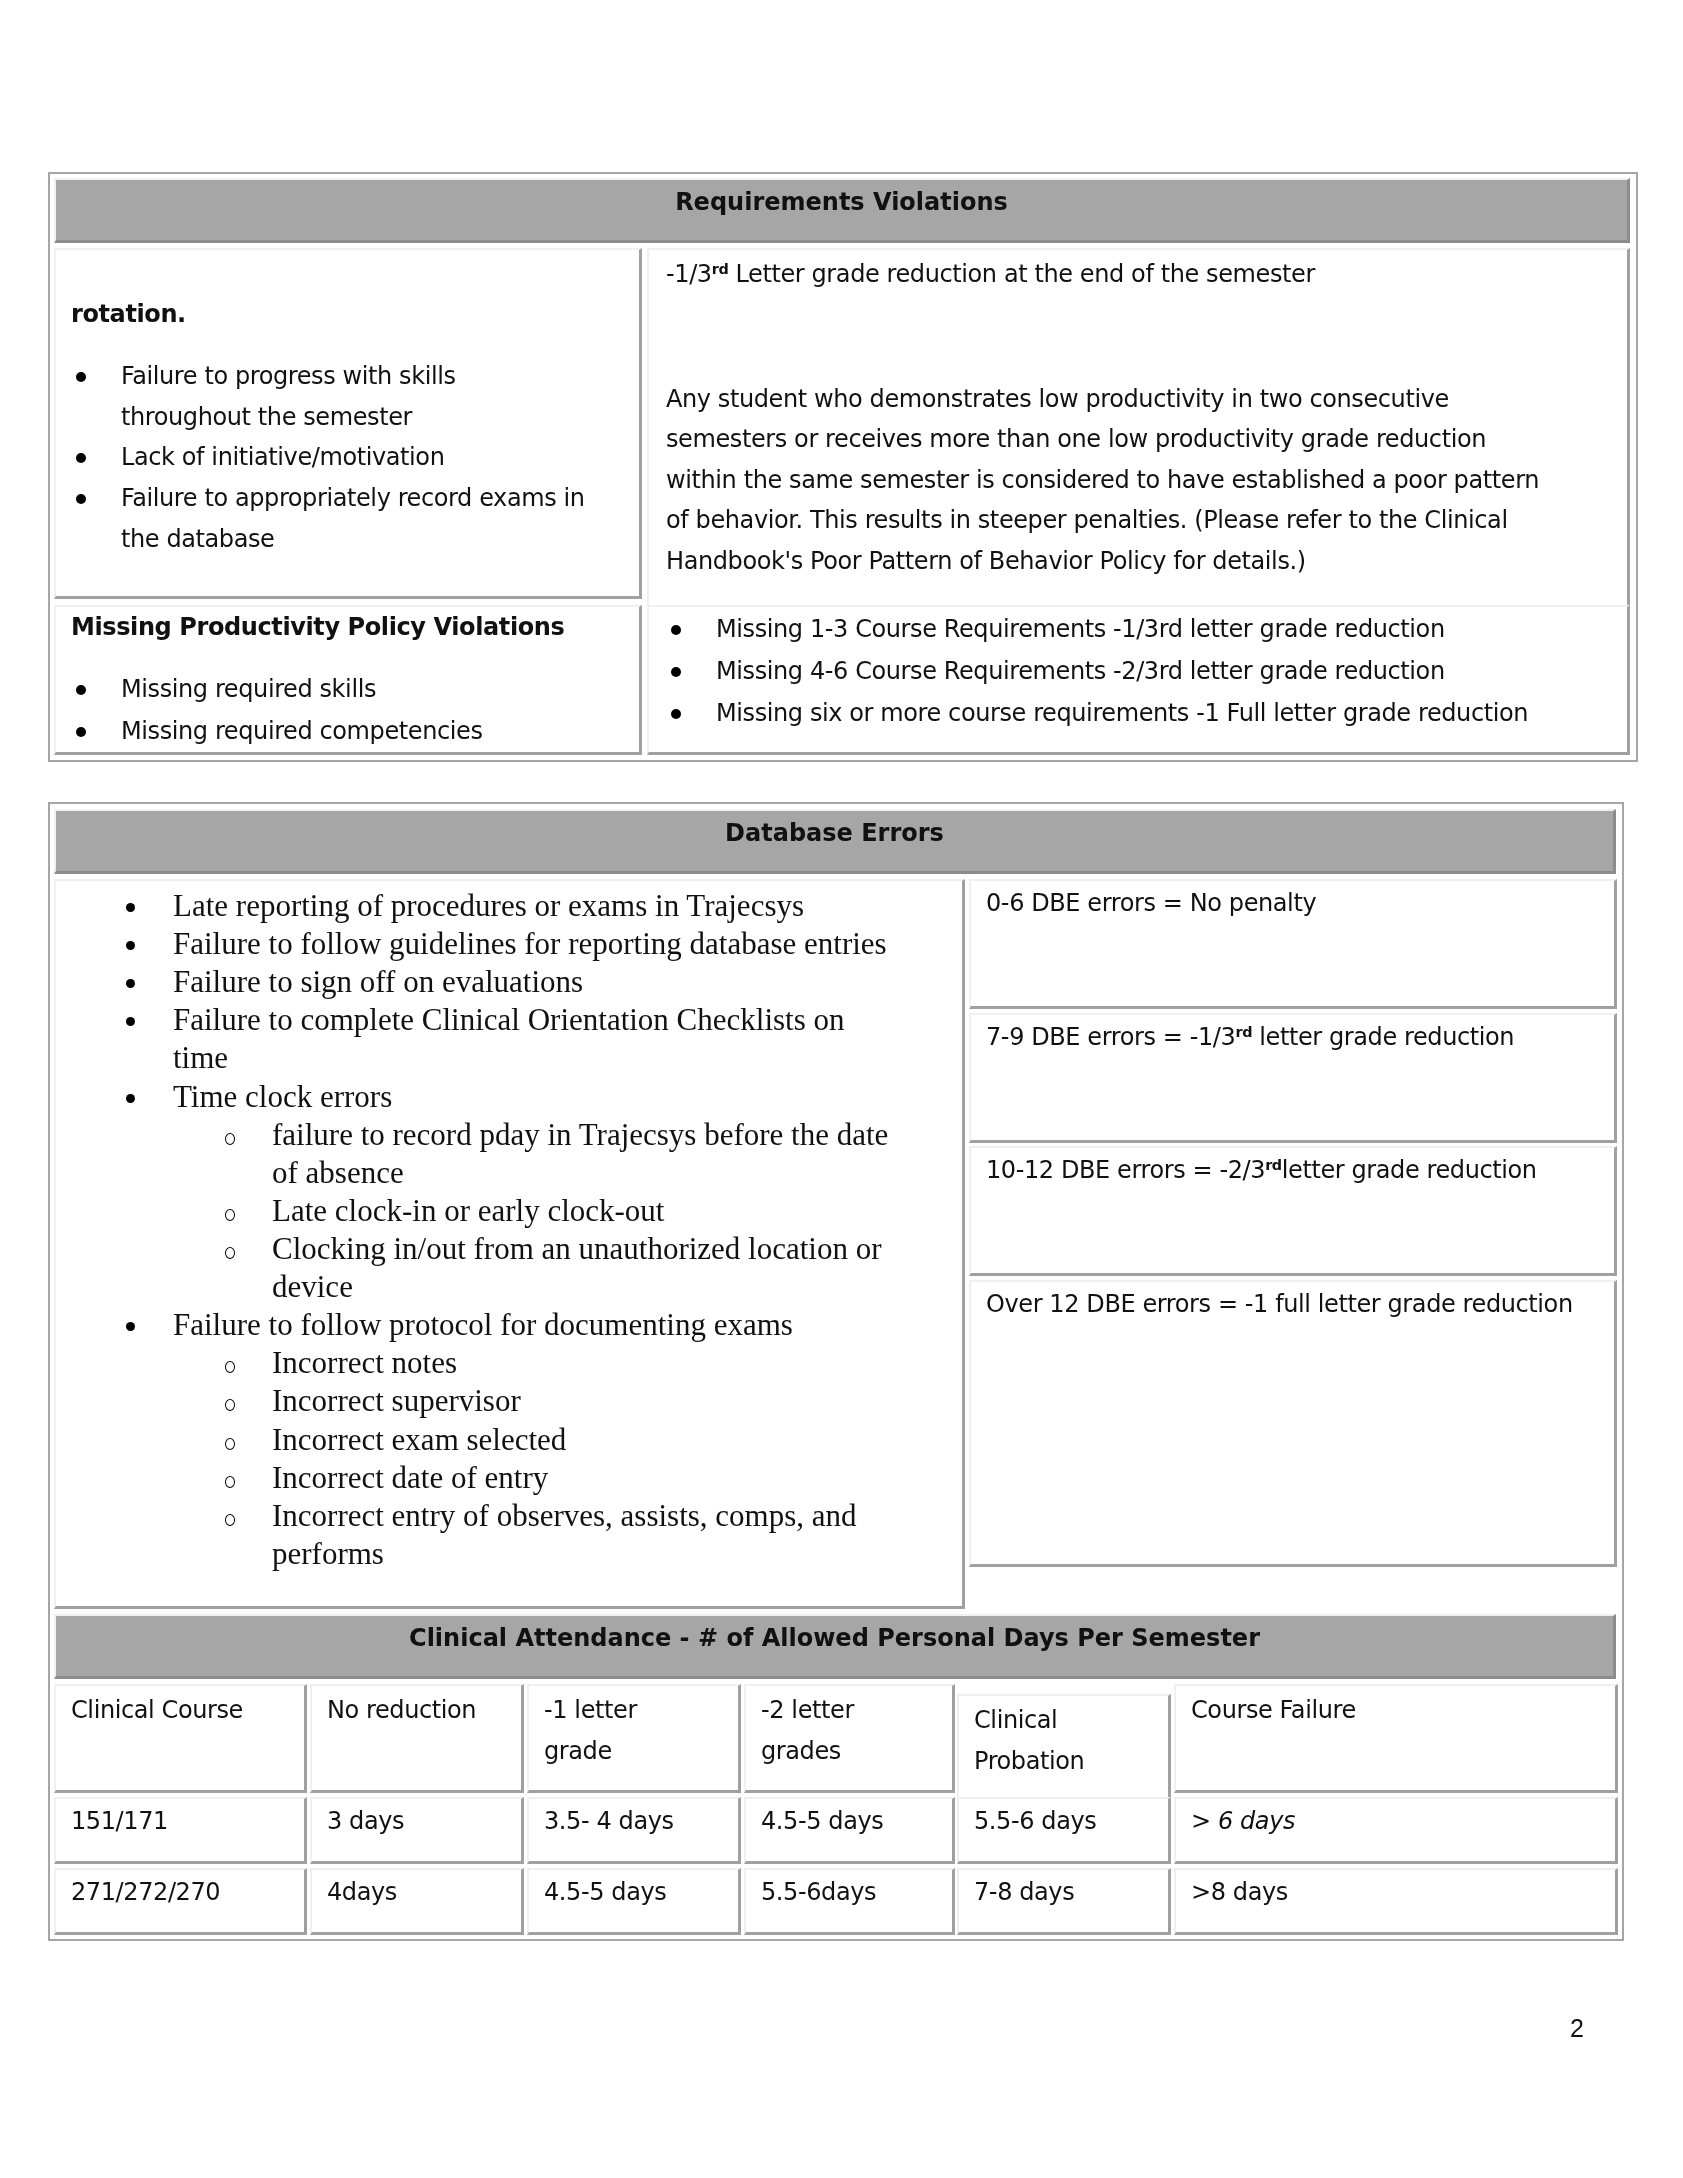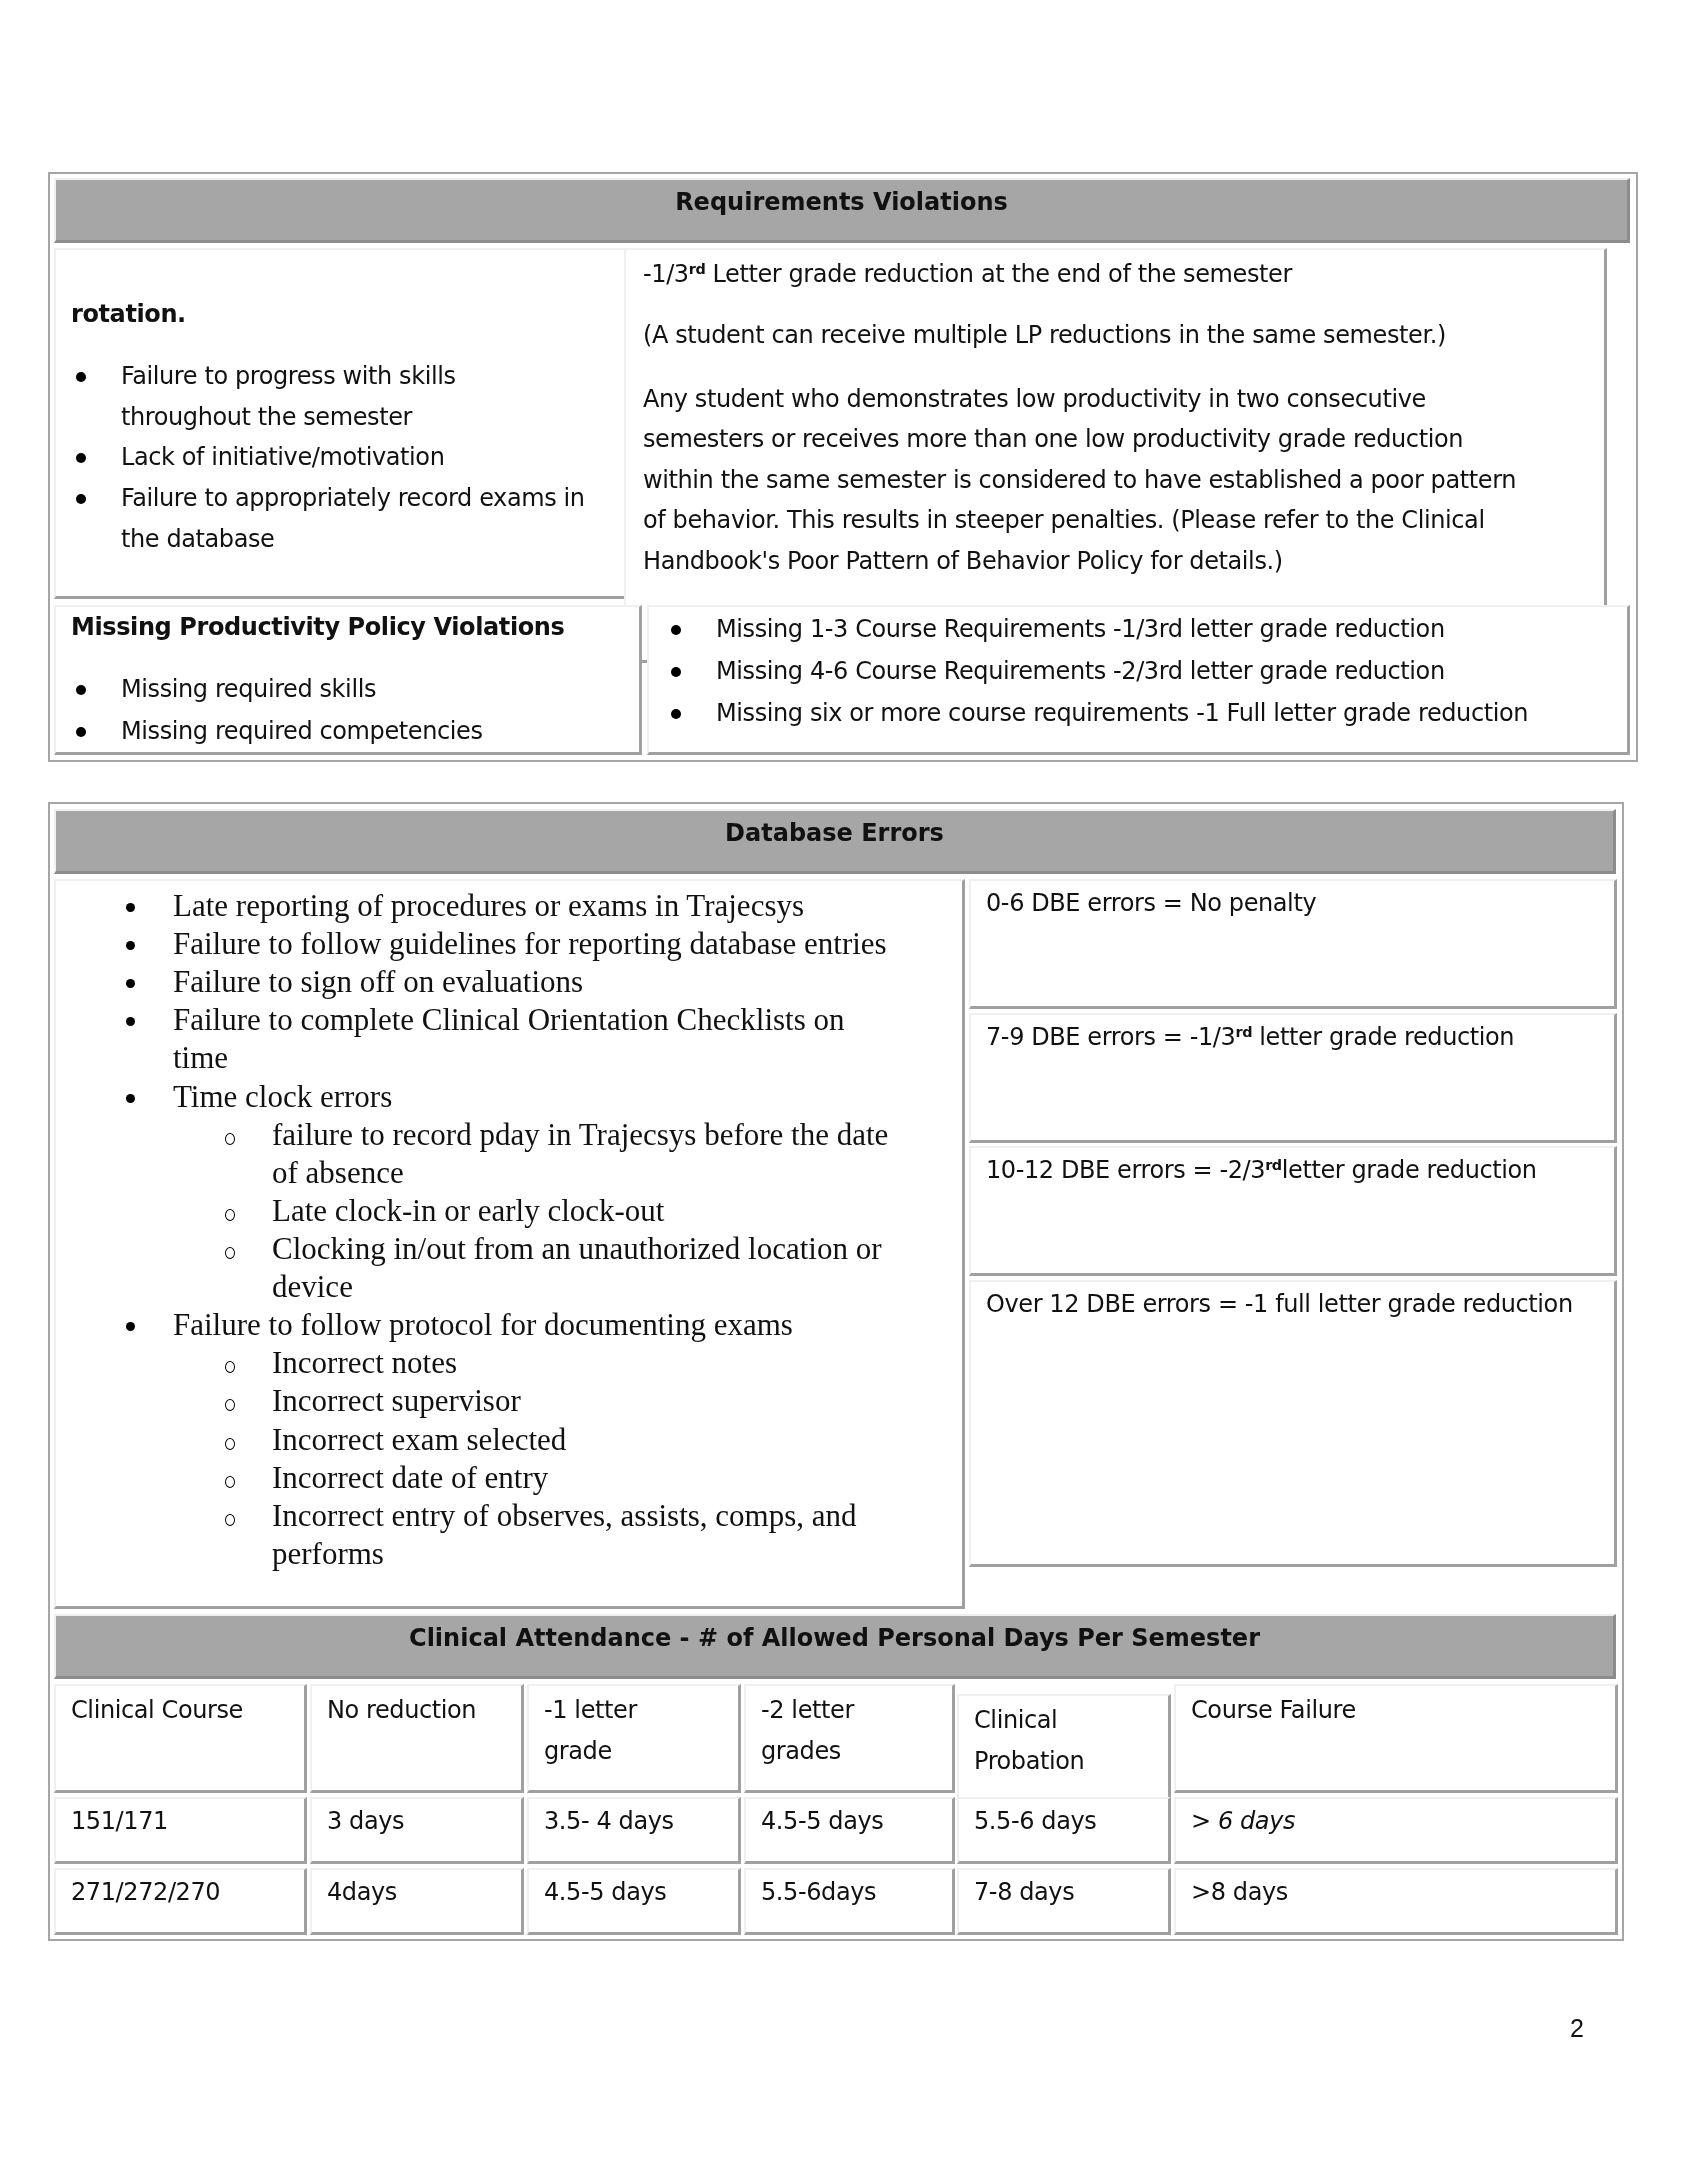--- a/index.html
+++ b/index.html
@@ -52,25 +52,24 @@
       <div class="p" style="left:50px; top:0;">Lack of initiative/motivation</div>
     </li>
     <li style="height:81px;">
       <span class="dot disc" style="left:5px; top:16px;"></span>
       <div class="p" style="left:50px; top:0;">Failure to appropriately record exams in</div>
       <div class="p" style="left:50px; top:41px;">the database</div>
     </li>
   </ul>
 </div>
 
-<div class="cell sans" style="left:624px; top:248px; width:983px; height:415px;padding-left:8px;">
+<div class="cell sans" style="left:647px; top:248px; width:983px; height:415px;padding-left:8px;">
   <div class="p" style="left:17px; top:4px;">
     <span>-1/3</span><sup>rd</sup><span> Letter grade reduction at the end of the semester</span>
   </div>
-  <div class="p" style="left:17px; top:65px;">(A student can receive multiple LP reductions in the same semester.)</div>
   <div>
     <div class="p" style="left:17px; top:129px;">Any student who demonstrates low productivity in two consecutive</div>
     <div class="p" style="left:17px; top:169px;">semesters or receives more than one low productivity grade reduction</div>
     <div class="p" style="left:17px; top:210px;">within the same semester is considered to have established a poor pattern</div>
     <div class="p" style="left:17px; top:250px;">of behavior. This results in steeper penalties. (Please refer to the Clinical</div>
     <div class="p" style="left:17px; top:291px;">Handbook's Poor Pattern of Behavior Policy for details.)</div>
   </div>
 </div>
 
 <div class="cell sans" style="left:54px; top:605px; width:588px; height:150px;">

